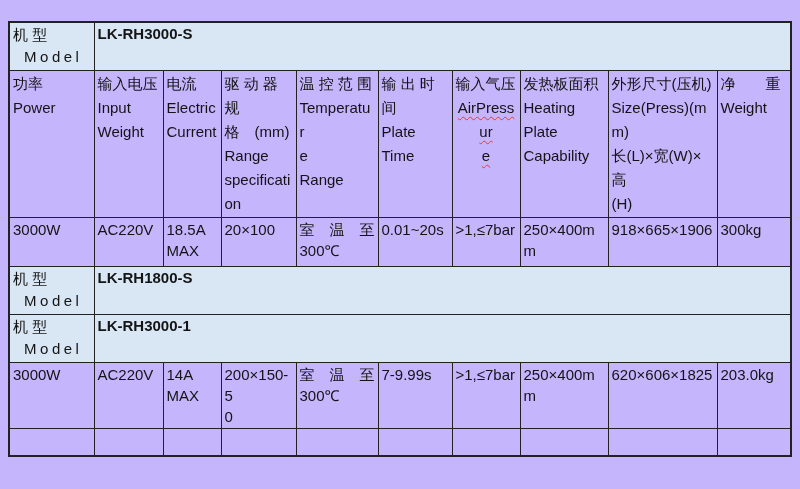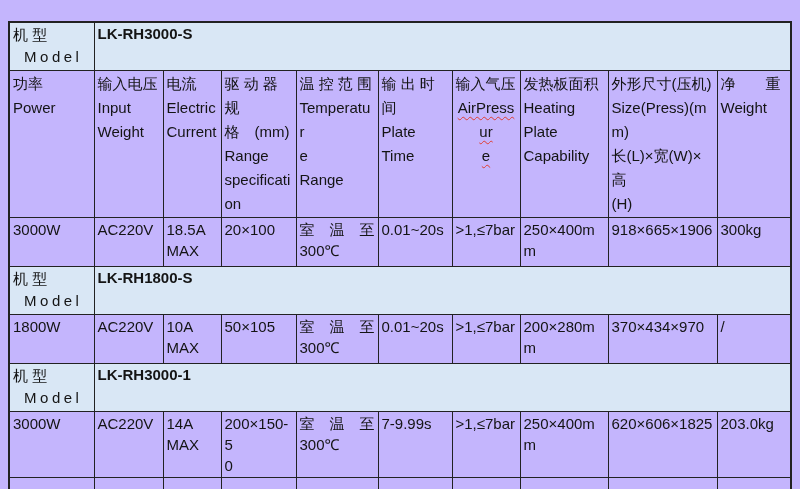--- a/index.html
+++ b/index.html
@@ -143,34 +143,20 @@
       <td>250×400mm</td>
       <td>918×665×1906</td>
       <td>300kg</td>
     </tr>
 
     <tr class="model-row">
       <td><div class="model-zh">机 型</div><div class="model-en">Model</div></td>
       <td class="model-name" colspan="9">LK-RH1800-S</td>
     </tr>
 
-    <tr class="data-row">
-      <td>1800W</td>
-      <td>AC220V</td>
-      <td>10A
-MAX</td>
-      <td>50×105</td>
-      <td>室　温　至
-300℃</td>
-      <td>0.01~20s</td>
-      <td>&gt;1,≤7bar</td>
-      <td>200×280mm</td>
-      <td>370×434×970</td>
-      <td>/</td>
-    </tr>
 
     <tr class="model-row">
       <td><div class="model-zh">机 型</div><div class="model-en">Model</div></td>
       <td class="model-name" colspan="9">LK-RH3000-1</td>
     </tr>
 
     <tr class="data-row">
       <td>3000W</td>
       <td>AC220V</td>
       <td>14A

